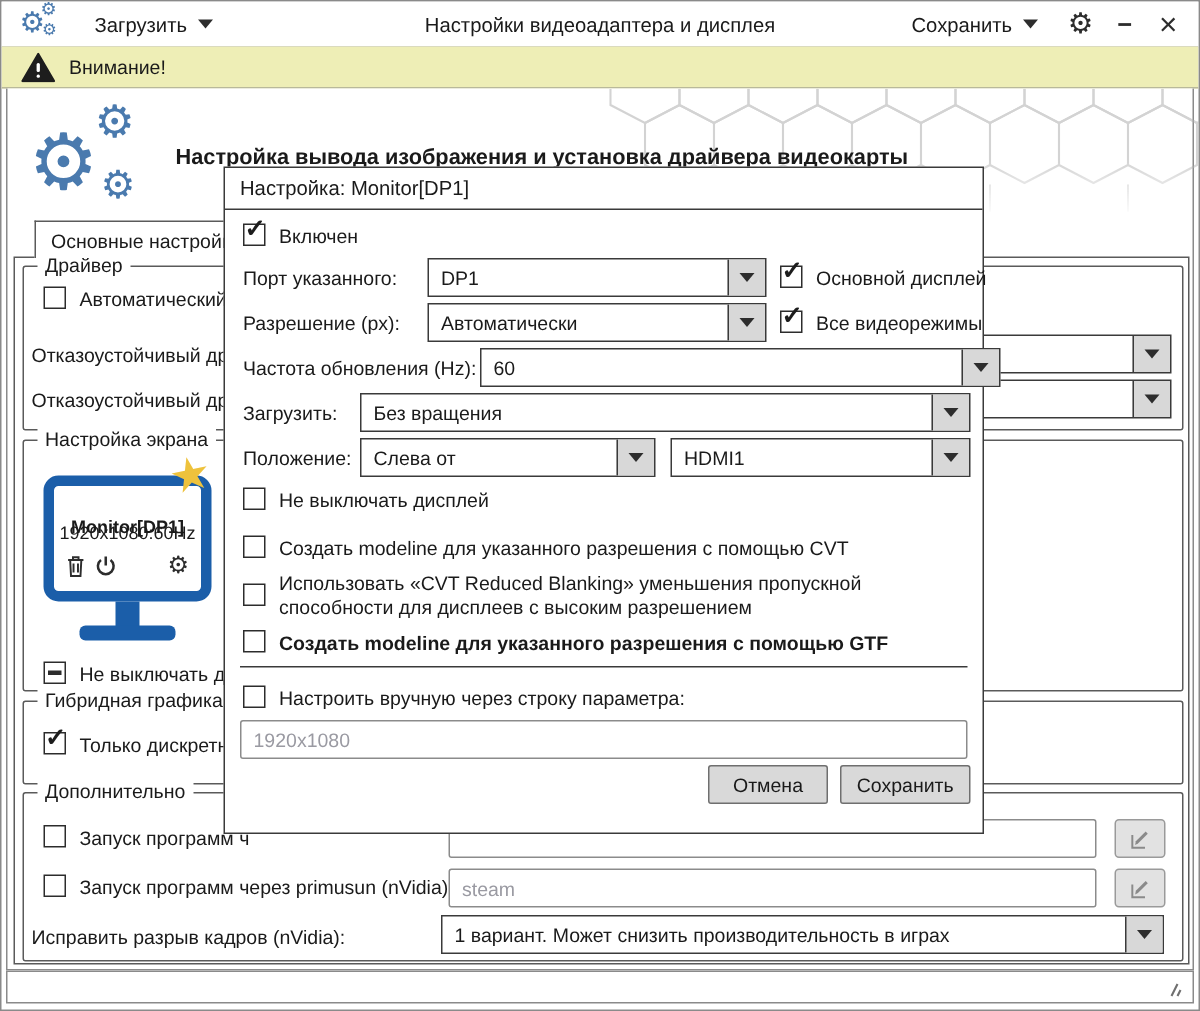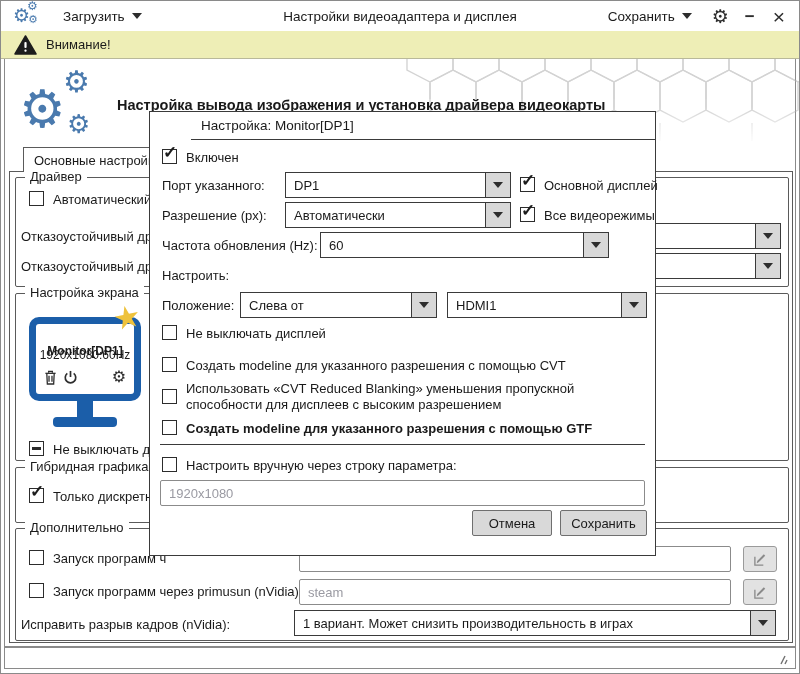--- a/index.html
+++ b/index.html
@@ -68,21 +68,21 @@
   .monitor{position:absolute;left:28px;top:316px;width:112px;height:112px;}
   .mon-body{position:absolute;left:0;top:0;width:112px;height:84px;border:7px solid #1b5ea9;border-radius:10px;background:#fff;box-sizing:border-box;}
   .mon-name{position:absolute;left:0;right:0;top:20px;text-align:center;font-size:12px;font-weight:bold;}
   .mon-mode{position:absolute;left:0;right:0;top:24px;text-align:center;font-size:12px;}
   .mon-icons{position:absolute;left:8px;right:8px;top:44px;height:18px;display:flex;align-items:center;gap:6px;}
   .mon-gear{margin-left:auto;font-size:16px;line-height:1;color:#2d2d2d;font-family:"DejaVu Sans",sans-serif;}
   .mon-neck{position:absolute;left:48px;top:84px;width:16px;height:18px;background:#1b5ea9;}
   .mon-base{position:absolute;left:24px;top:100px;width:64px;height:10px;background:#1b5ea9;border-radius:4px;}
   .mon-star{position:absolute;left:84px;top:-15px;font-size:31px;color:#eec23c;transform:rotate(-12deg);line-height:1;font-family:"DejaVu Sans",sans-serif;}
   
-  .dialog{position:absolute;left:148px;top:110px;width:507px;height:445px;background:#fff;border:1.5px solid #3a3a3a;z-index:10;box-sizing:border-box;padding-left:41px;}
+  .dialog{position:absolute;left:148px;top:110px;width:507px;height:445px;background:#fff;border:1.5px solid #3a3a3a;z-index:10;box-sizing:border-box;}
   .dialog-title{height:27px;border-bottom:1.5px solid #3a3a3a;display:flex;align-items:center;padding-left:10px;font-size:13.5px;}
   .dlg-label{position:absolute;font-size:13px;white-space:nowrap;}
   .dlg-sep{position:absolute;left:10px;right:10px;top:332px;border-top:1.5px solid #3a3a3a;}
 </style>
 </head>
 <body>
 
 <div class="app">
 
   <div class="titlebar">
@@ -306,28 +306,34 @@
       <span class="arrow-btn">
           <span class="caret"></span>
         </span>
     </div>
     <div class="check-row" style="left:370px;top:95px;">
       <span class="cb checked"></span>
       <span class="lbl">Все видеорежимы</span>
     </div>
 
     <div class="dlg-label" style="left:12px;top:126px;">Частота обновления (Hz):</div>
-    <div class="combo" style="left:170px;top:120px;width:289px;">
+    <div class="combo" style="left:170px;top:120px;width:347px;">
       <span class="val">60</span>
       <span class="arrow-btn">
           <span class="caret"></span>
         </span>
     </div>
 
-    <div class="dlg-label" style="left:12px;top:156px;">Настроить:</div>
+    <div class="dlg-label" style="left:12px;top:156px;">Загрузить:</div>
+    <div class="combo" style="left:90px;top:150px;width:407px;">
+      <span class="val">Без вращения</span>
+      <span class="arrow-btn">
+          <span class="caret"></span>
+        </span>
+    </div>
 
     <div class="dlg-label" style="left:12px;top:186px;">Положение:</div>
     <div class="combo" style="left:90px;top:180px;width:197px;">
       <span class="val">Слева от</span>
       <span class="arrow-btn">
           <span class="caret"></span>
         </span>
     </div>
     <div class="combo" style="left:297px;top:180px;width:200px;">
       <span class="val">HDMI1</span>

